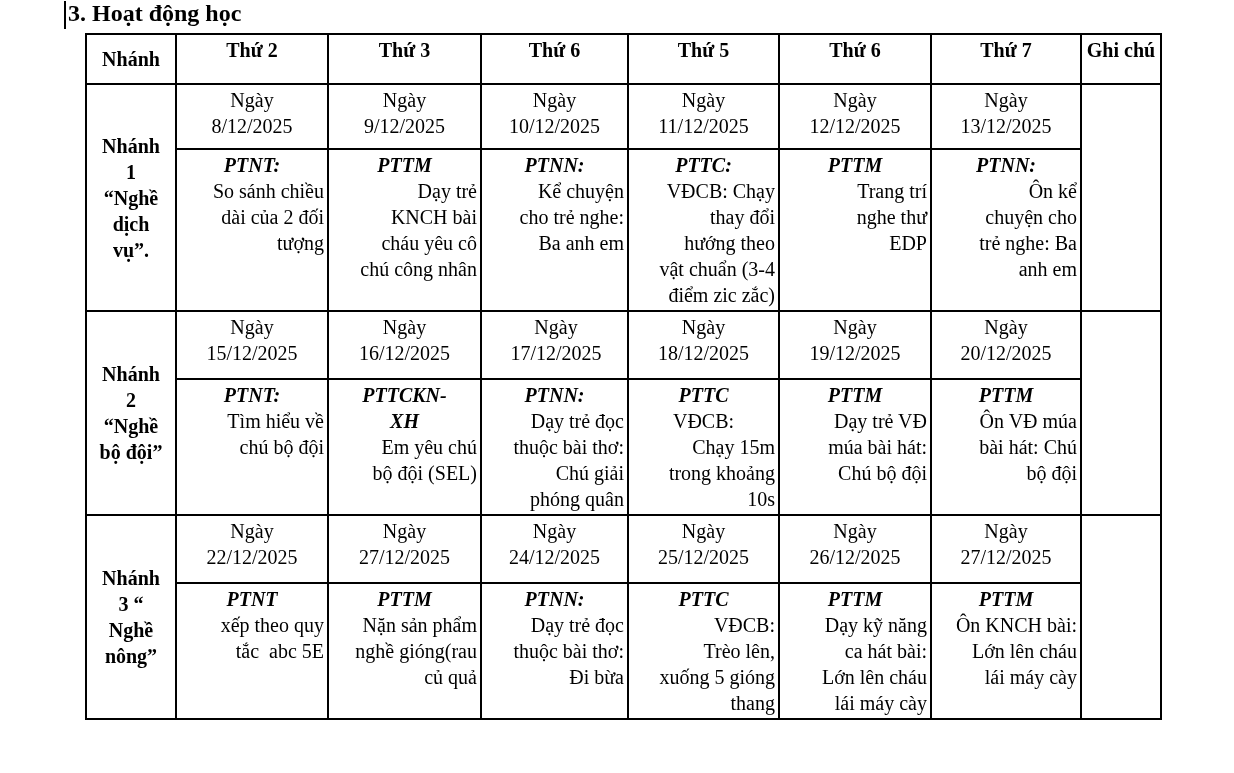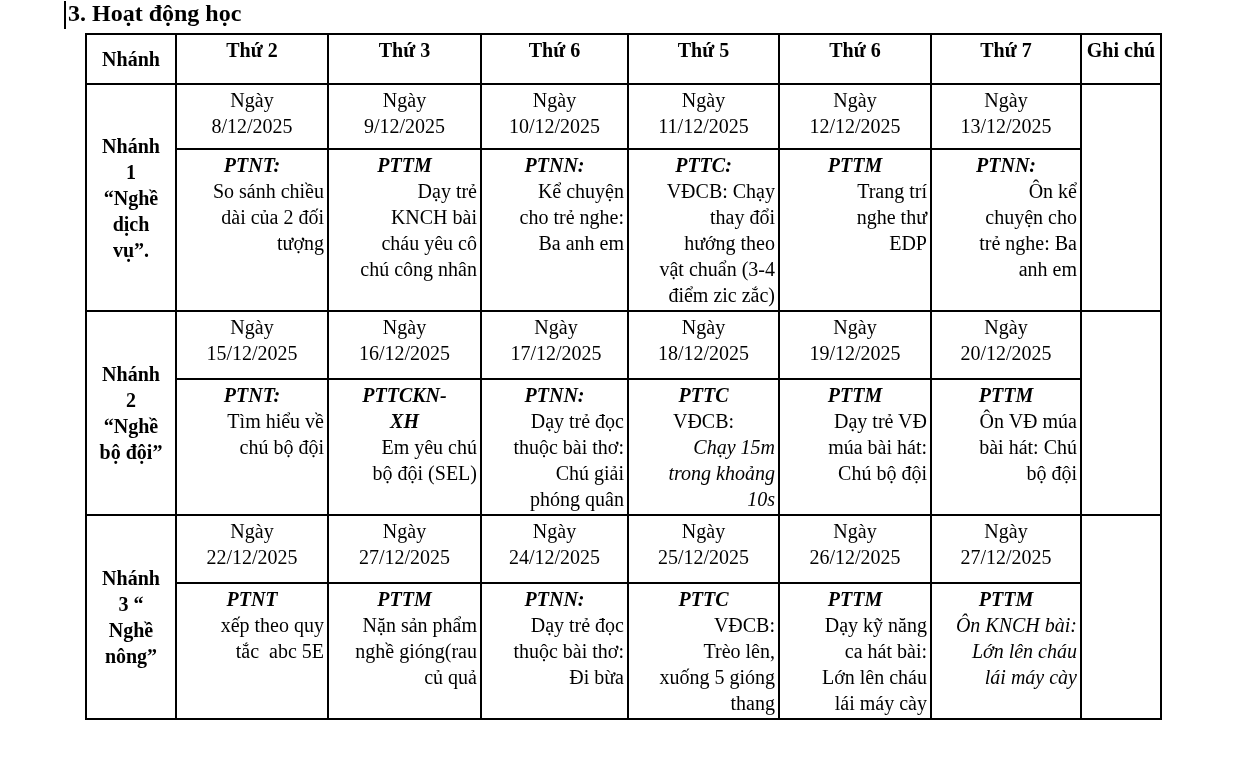--- a/index.html
+++ b/index.html
@@ -25,21 +25,21 @@
   td.branch{
     font-weight:bold;vertical-align:middle;
     white-space:pre-line;
   }
   td.date .dm{}
   td.act .t{font-weight:bold;white-space:pre-line;font-style:italic;}
   td.act .sh{white-space:pre-line;}
   td.act .b{white-space:pre-line;text-align:right;}
   .al{text-align:left;}
   td.date.al{padding-left:6px;}
-  td.act .b.al{padding-left:3px;font-style:italic;}
+  td.act .b.al{padding-left:3px;}
 </style>
 </head>
 <body>
 
 <div class="caret"></div>
 <h1 class="doc-title">3. Hoạt động học</h1>
 
 <table class="sched">
   <colgroup>
     <col style="width:90px">

